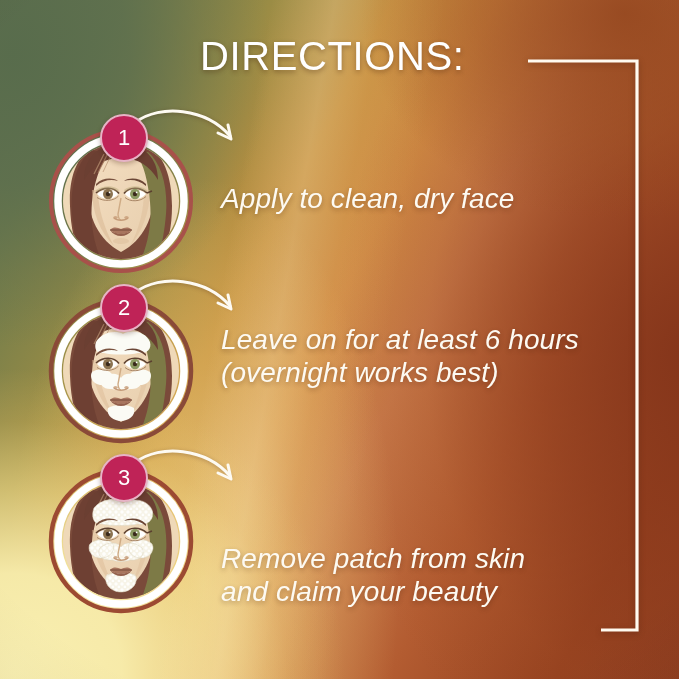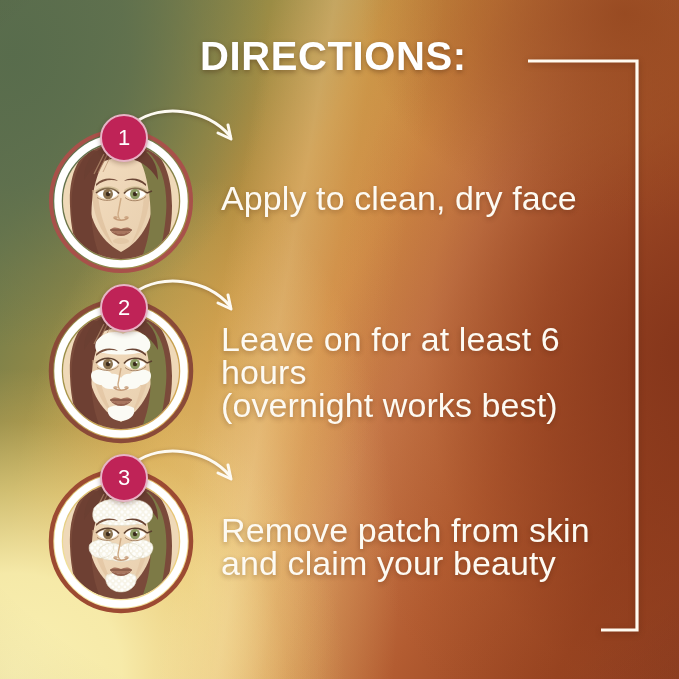--- a/index.html
+++ b/index.html
@@ -59,21 +59,21 @@
       rgba(170,96,44,0) 80%);
   }
   .bg-vignette{
     background:radial-gradient(ellipse 120% 110% at 50% 46%,
       rgba(0,0,0,0) 55%, rgba(40,14,6,0.16) 100%);
   }
 
   
   .title{
     position:absolute;left:200px;top:34px;
-    font-size:40px;font-weight:bold;letter-spacing:0.6px;
+    font-size:40px;font-weight:normal;letter-spacing:0.6px;
     color:#ffffff;
     text-shadow:0 2px 5px rgba(60,25,10,0.38);
     text-align:right;
   }
   
   .bracket{position:absolute;left:0;top:0;width:679px;height:679px;pointer-events:none;}
 
   
   .step{position:absolute;left:0;top:0;width:679px;}
   .portrait-wrap{position:absolute;width:146px;height:146px;}
@@ -84,26 +84,27 @@
     box-shadow:0 2px 5px rgba(60,20,10,0.30);
     display:flex;align-items:center;justify-content:center;
     color:#ffffff;font-size:22px;font-weight:500;
     font-family:"Liberation Sans", sans-serif;
     z-index:6;
   }
   .arrow{position:absolute;pointer-events:none;z-index:4;}
   .step-text{
     position:absolute;
     color:#fdfaf2;
-    font-size:34px;
+    font-size:28px;
     line-height:33px;
     font-weight:400;
     letter-spacing:0.1px;
     text-shadow:0 2px 5px rgba(70,30,12,0.33);
     white-space:pre-line;
+    font-style:italic;
   }
 </style>
 </head>
 <body>
 
 <div class="canvas">
 
   <div class="bg-layer bg-base"></div>
   <div class="bg-layer bg-green"></div>
   <div class="bg-layer bg-darkright"></div>
@@ -364,17 +365,17 @@
       <div class="badge" style="left:52px;top:-14px;">
         <span>3</span>
       </div>
     </div>
 
     <svg class="arrow" style="left:130px;top:440px;width:130px;height:70px;" viewBox="0 0 130 70">
       <path d="M6 22 C 30 4 76 8 100 36" fill="none" stroke="#fdfaf2" stroke-width="3" stroke-linecap="round" style="filter:drop-shadow(0 1px 2px rgba(60,20,10,0.3))"></path>
       <path d="M88 33 L101 39 L98 25" fill="none" stroke="#fdfaf2" stroke-width="3" stroke-linecap="round" stroke-linejoin="round"></path>
     </svg>
 
-    <div class="step-text" style="left:221px;top:514px;width:430px;">Remove patch from skin
+    <div class="step-text" style="left:221px;top:542px;width:430px;">Remove patch from skin
 and claim your beauty</div>
   </div>
 
 </div>
 
 </body></html>

